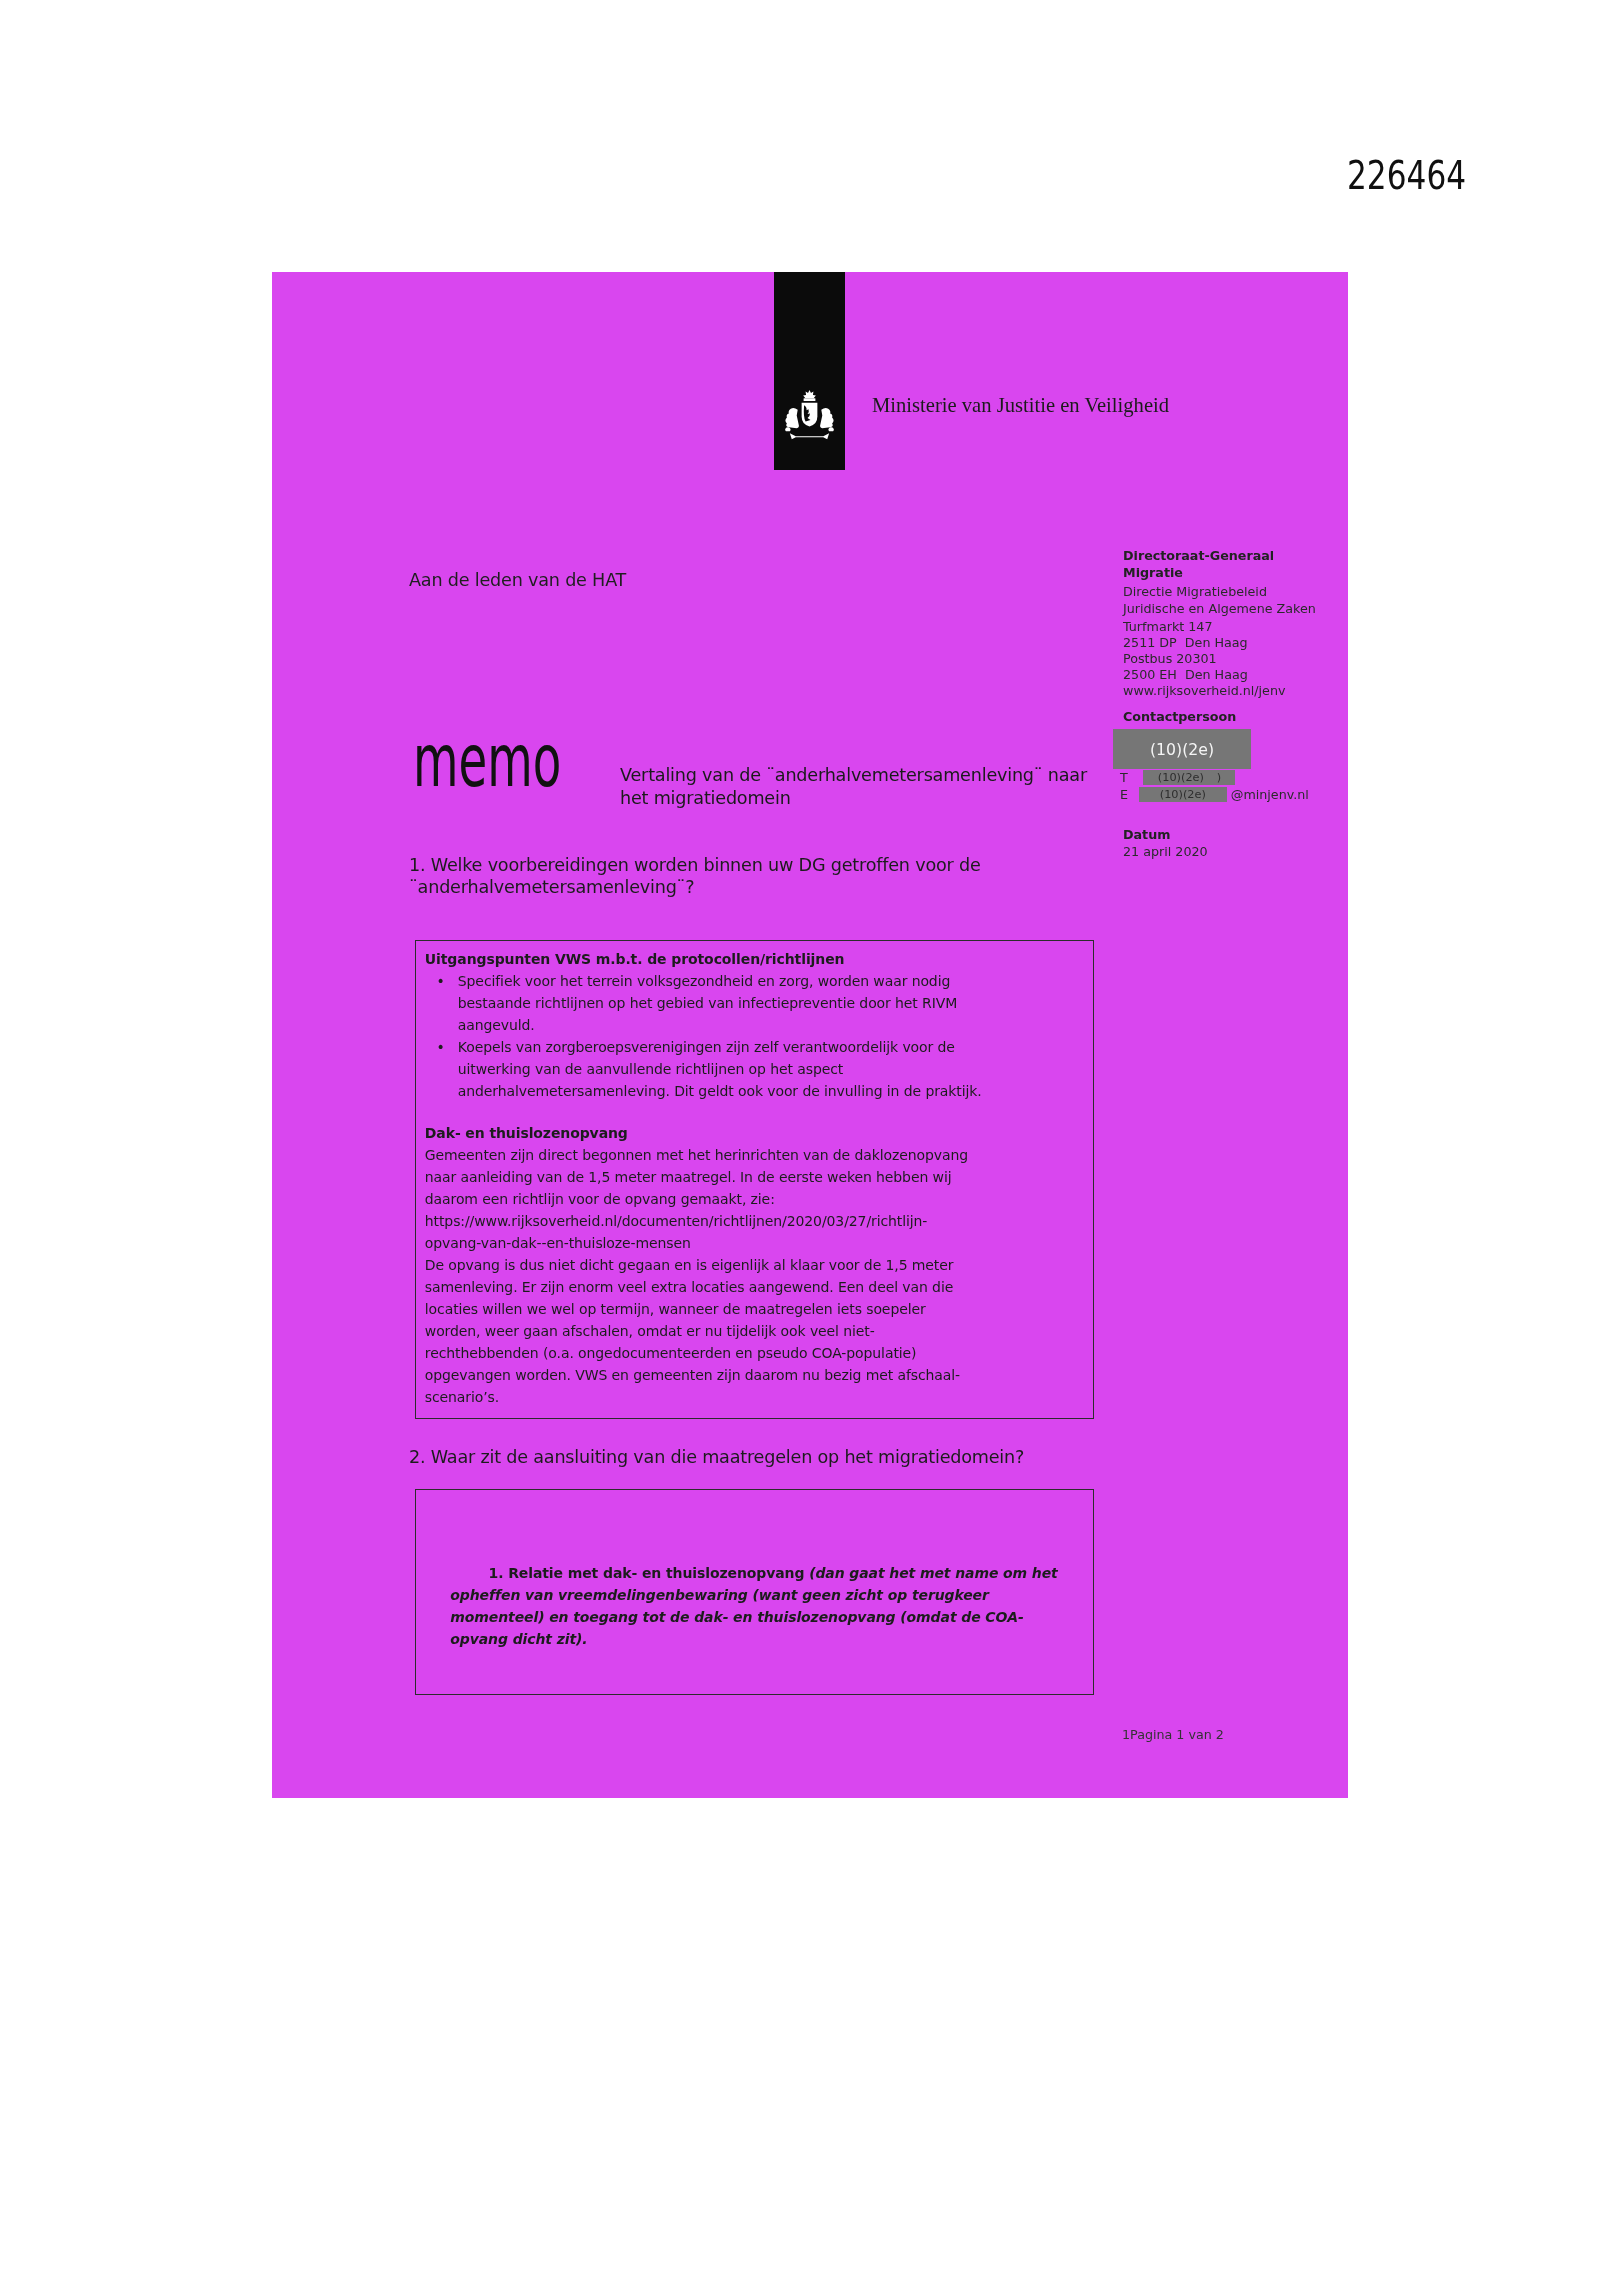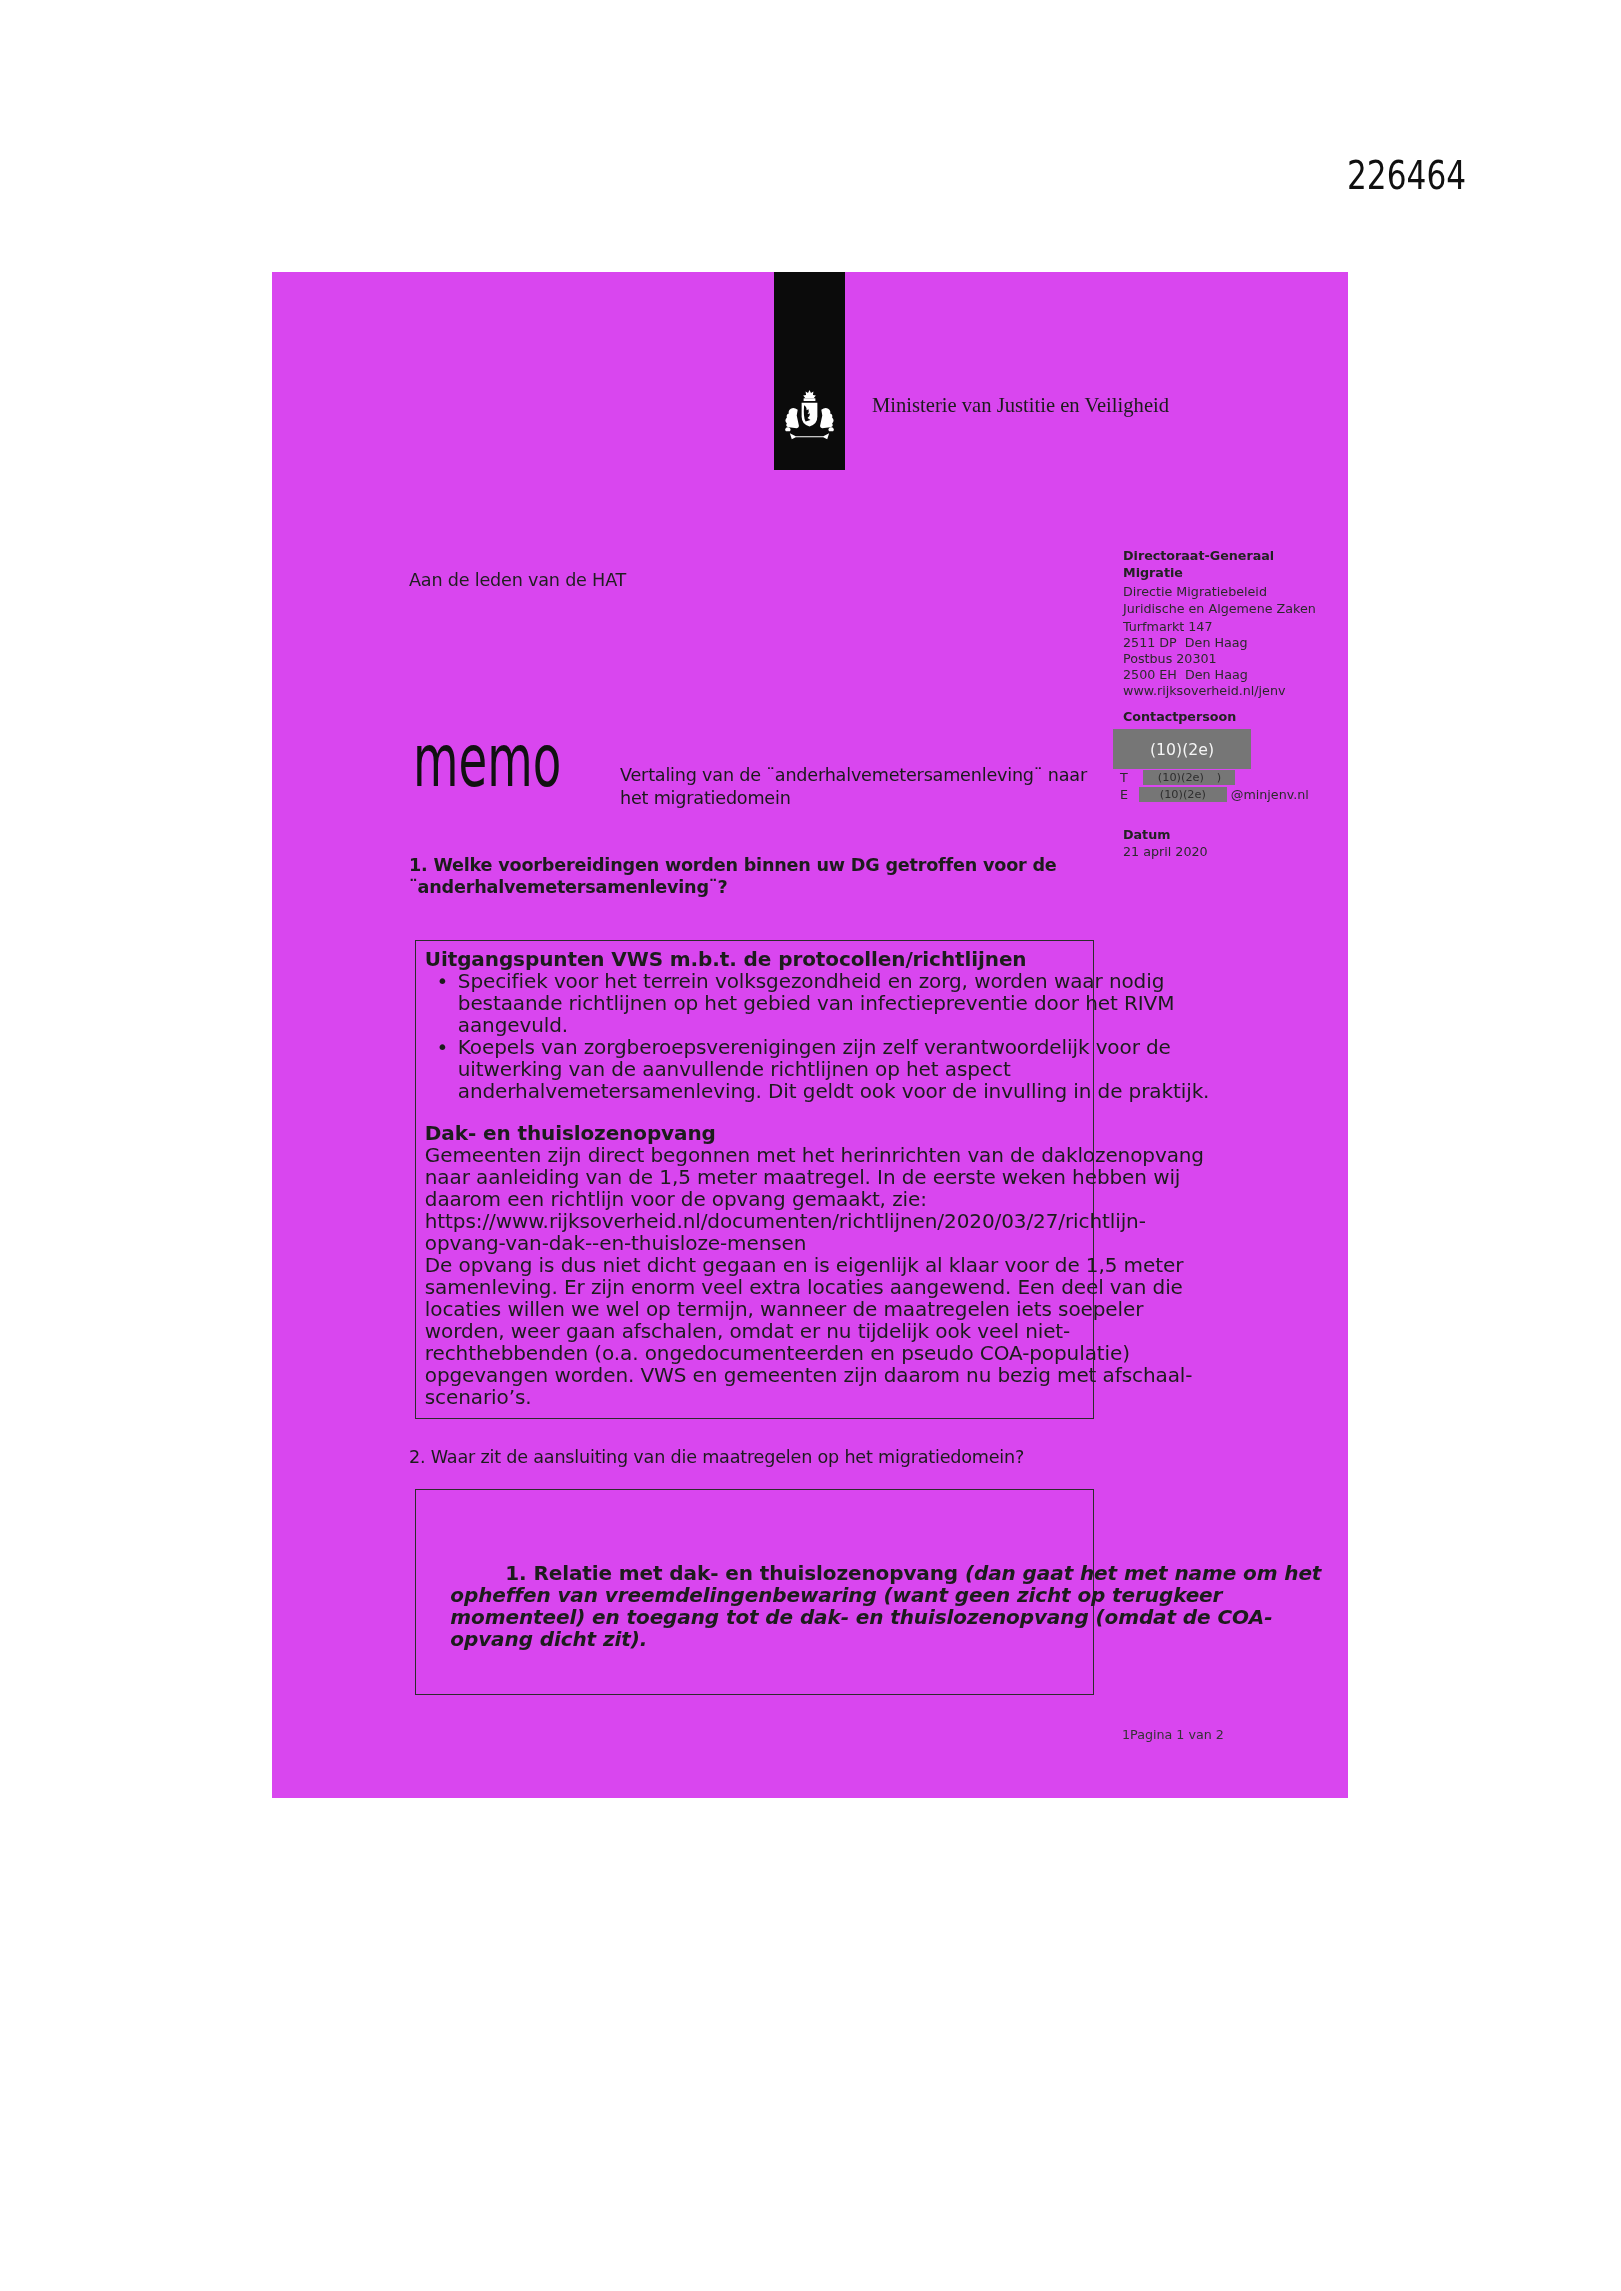--- a/index.html
+++ b/index.html
@@ -37,24 +37,24 @@
   .red-sm-e{width:88px;margin-left:10.8px;}
   .email-domain{margin-left:3.9px;}
   .date-label{left:851px;top:555px;}
   .date-value{left:851px;top:572px;}
   
   .memo-title{left:141px;top:452px;font-size:73px;line-height:73px;color:#111;
               transform:scale(0.64,1);transform-origin:0 0;}
   .memo-sub{left:348px;top:492px;font-size:17.6px;line-height:23px;letter-spacing:-0.2px;color:#1a1a1a;}
   
   .q{font-size:17.6px;line-height:22px;letter-spacing:-0.2px;color:#1c1c1c;}
-  .q1{left:137px;top:582px;font-weight:bold;}
+  .q1{left:137px;top:582px;}
   .q2{left:137px;top:1174px;}
   
-  .borderbox{border:1.5px solid #2c2c2c;background:transparent;font-size:20px;
+  .borderbox{border:1.5px solid #2c2c2c;background:transparent;font-size:14px;
              line-height:22px;letter-spacing:-0.1px;color:#1c1c1c;}
   .box1{left:143px;top:668px;width:659px;height:463px;padding:6.9px 8.8px;}
   .box2{left:143px;top:1217px;width:659px;height:192px;padding:5.9px 8.8px;}
   .bold{font-weight:bold;}
   .bullet{position:relative;padding-left:33px;}
   .bdot{position:absolute;left:11.8px;top:0;}
   .gap1{height:20.6px;}
   .gap2{height:18.6px;}
   .li{padding-left:25.5px;text-indent:-25.5px;font-weight:bold;}
   .it{font-style:italic;}

